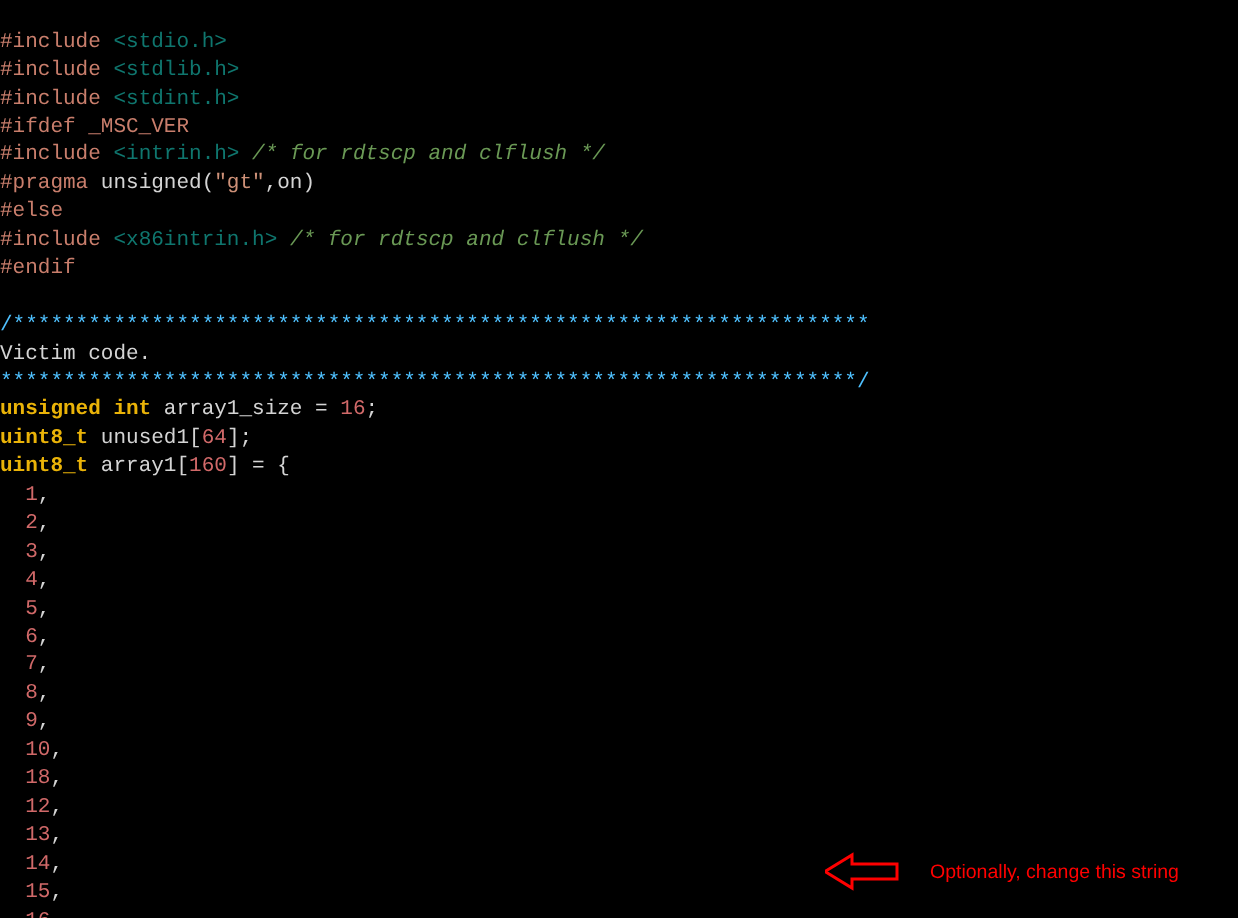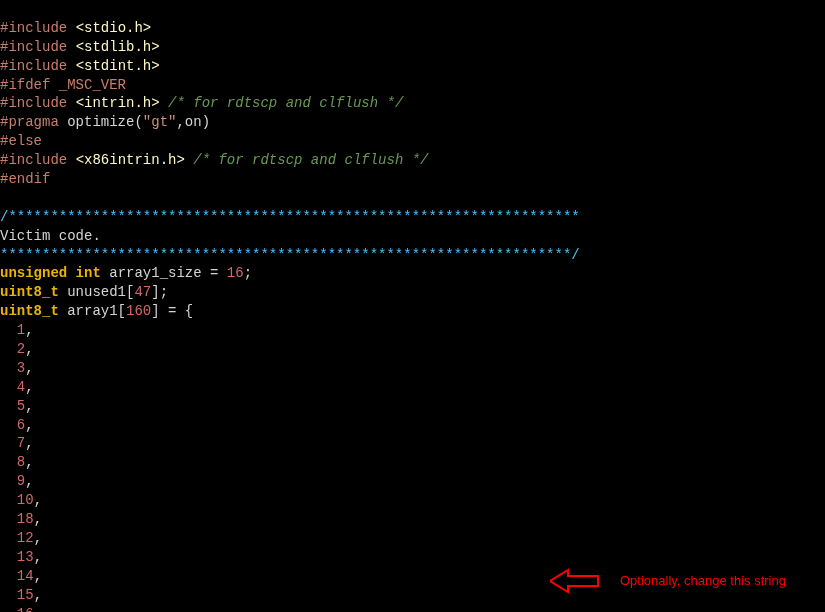--- a/index.html
+++ b/index.html
@@ -16,21 +16,21 @@
       width: 825px;
       height: 612px;
       overflow: hidden;
       position: relative;
     }
     .code {
       white-space: pre;
       padding: 0;
     }
     .preproc { color: #c97e6c; }
-    .include-str { color: #fef9c3; }
+    .include-str { color: #0f766e; }
     .comment { color: #6a9955; font-style: italic; }
     .type { color: #eab308; font-weight: bold; }
     .ident { color: #d4d4d4; }
     .number { color: #d16969; }
     .string { color: #ce9178; }
     .punct { color: #d4d4d4; }
     .commentblock { color: #4fc1ff; }
     
     .arrow-container {
       position: absolute;
@@ -56,30 +56,30 @@
   </style>
 </head>
 <body>
 
 <div class="code">
 <span class="preproc">#include</span> <span class="include-str">&lt;stdio.h&gt;</span>
 <span class="preproc">#include</span> <span class="include-str">&lt;stdlib.h&gt;</span>
 <span class="preproc">#include</span> <span class="include-str">&lt;stdint.h&gt;</span>
 <span class="preproc">#ifdef _MSC_VER</span>
 <span class="preproc">#include</span> <span class="include-str">&lt;intrin.h&gt;</span> <span class="comment">/* for rdtscp and clflush */</span>
-<span class="preproc">#pragma</span><span class="ident"> optimize(</span><span class="string">"gt"</span><span class="ident">,on)</span>
+<span class="preproc">#pragma</span><span class="ident"> unsigned(</span><span class="string">"gt"</span><span class="ident">,on)</span>
 <span class="preproc">#else</span>
 <span class="preproc">#include</span> <span class="include-str">&lt;x86intrin.h&gt;</span> <span class="comment">/* for rdtscp and clflush */</span>
 <span class="preproc">#endif</span>
 
 <span class="commentblock">/********************************************************************</span>
 <span class="victimtitle">Victim code.</span>
 <span class="commentblock">********************************************************************/</span>
 <span class="type">unsigned int</span><span class="ident"> array1_size = </span><span class="number">16</span><span class="punct">;</span>
-<span class="type">uint8_t</span><span class="ident"> unused1[</span><span class="number">47</span><span class="punct">];</span>
+<span class="type">uint8_t</span><span class="ident"> unused1[</span><span class="number">64</span><span class="punct">];</span>
 <span class="type">uint8_t</span><span class="ident"> array1[</span><span class="number">160</span><span class="punct">] = {</span>
 <span id="array-values-container">  <span class="number">1</span><span class="punct">,</span>
   <span class="number">2</span><span class="punct">,</span>
   <span class="number">3</span><span class="punct">,</span>
   <span class="number">4</span><span class="punct">,</span>
   <span class="number">5</span><span class="punct">,</span>
   <span class="number">6</span><span class="punct">,</span>
   <span class="number">7</span><span class="punct">,</span>
   <span class="number">8</span><span class="punct">,</span>
   <span class="number">9</span><span class="punct">,</span>

